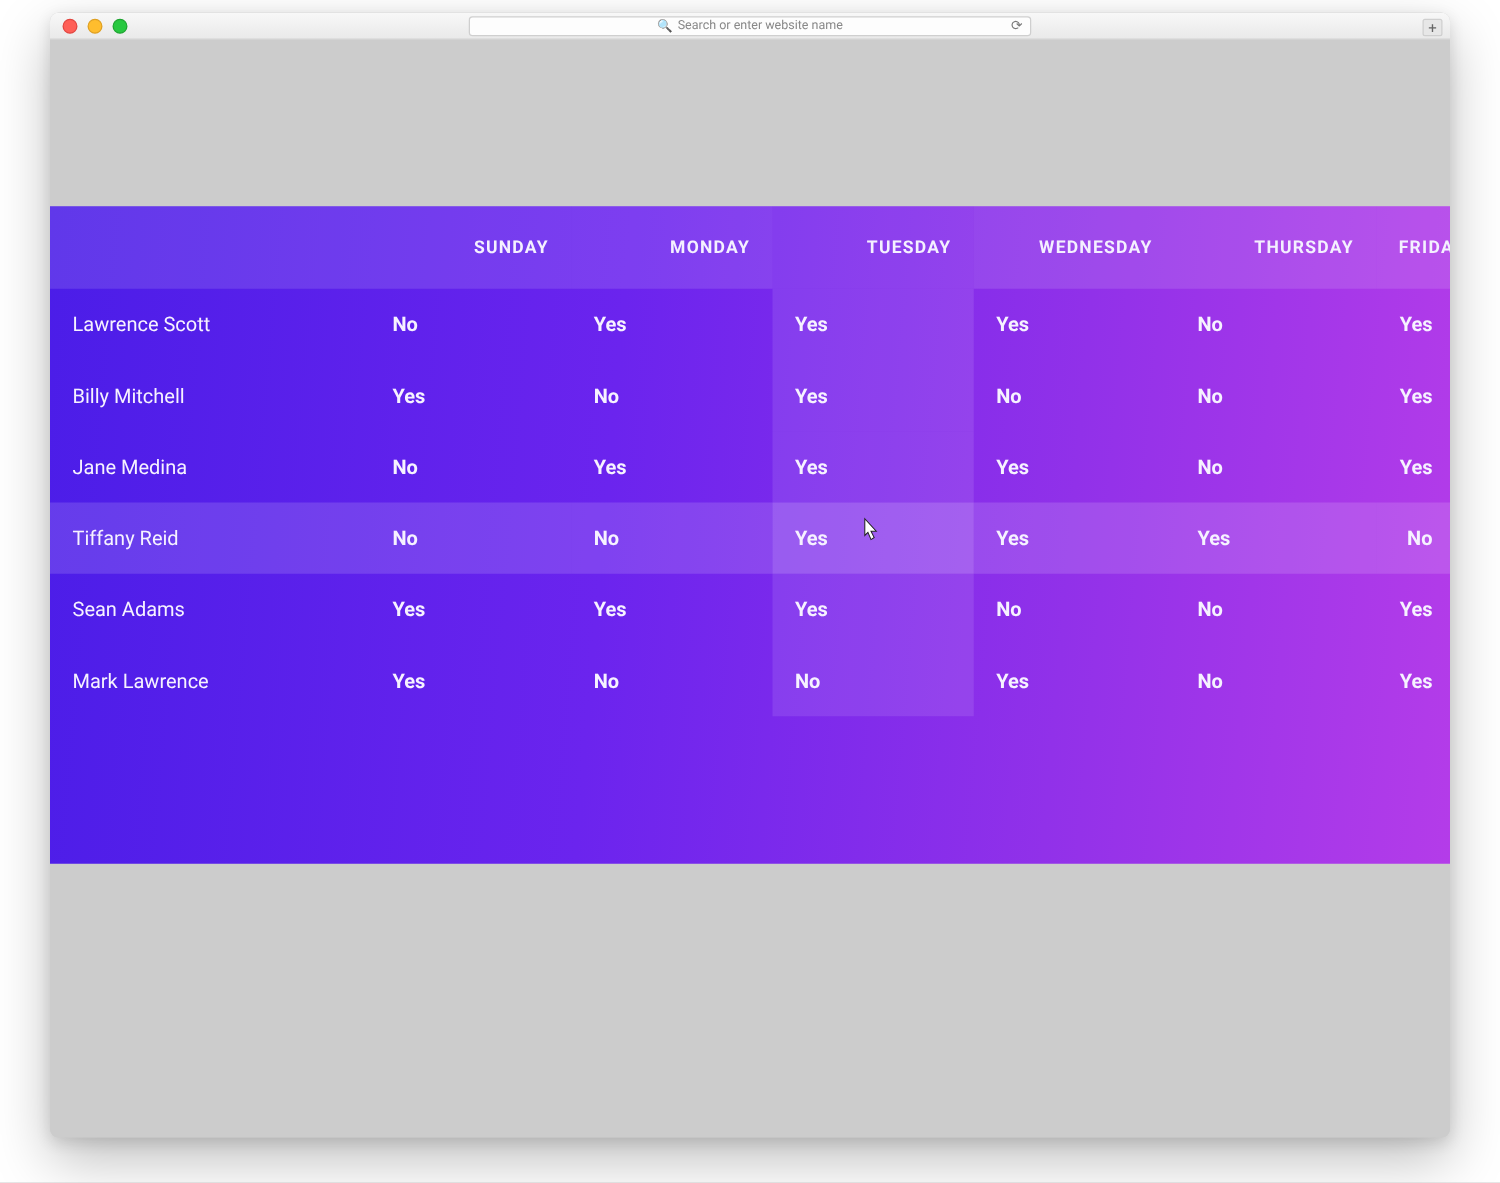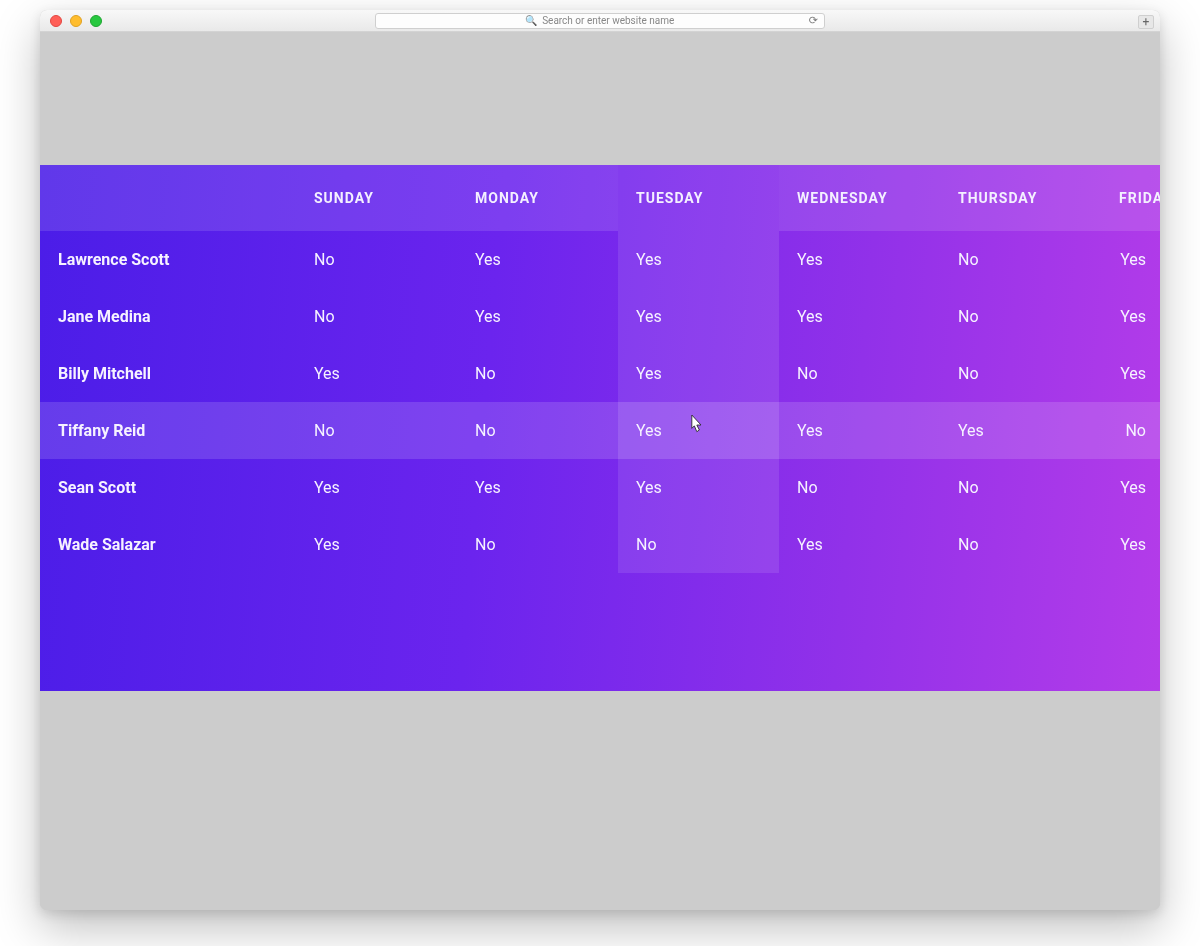--- a/index.html
+++ b/index.html
@@ -100,45 +100,45 @@
     color: #fff;
   }
 
   table {
     width: 100%;
     border-collapse: collapse;
     table-layout: fixed;
   }
   thead th {
     height: 66px;
-    text-align: left;
+    text-align: right;
     padding: 0 18px;
     font-size: 14px;
     letter-spacing: 1px;
     font-weight: 700;
     color: #f4f0ff;
     background: rgba(255,255,255,0.12);
     text-transform: uppercase;
   }
   thead th:nth-child(1) { width: 256px; }
   thead th:nth-child(2) { width: 161px; }
   thead th:nth-child(3) { width: 161px; }
   thead th:nth-child(4) { width: 161px; }
   thead th:nth-child(5) { width: 161px; }
   thead th:nth-child(6) { width: 161px; }
   thead th:nth-child(7) { width: auto; text-align: right; padding-right: 14px; }
 
   tbody td {
     height: 57px;
     padding: 0 18px;
     font-size: 16px;
-    font-weight: 400;
+    font-weight: 700;
     color: #f6f2ff;
   }
-  tbody td.name { font-weight: 700; }
+  tbody td.name { font-weight: 400; }
   tbody td:last-child { text-align: left; }
   thead th:last-child, tbody td:last-child { text-align: right; padding-right: 14px; }
   thead th.col-highlight, tbody td.col-highlight {
     background: rgba(255,255,255,0.10);
   }
 
   tbody tr.row-highlight td {
     background: rgba(255,255,255,0.14);
   }
   tbody tr.row-highlight td.col-highlight {
@@ -191,57 +191,57 @@
               <tr>
                 <td class="name">Lawrence Scott</td>
                 <td>No</td>
                 <td>Yes</td>
                 <td class="col-highlight">Yes</td>
                 <td>Yes</td>
                 <td>No</td>
                 <td>Yes</td>
               </tr>
               <tr>
+                <td class="name">Billy Mitchell</td>
+                <td>Yes</td>
+                <td>No</td>
+                <td class="col-highlight">Yes</td>
+                <td>No</td>
+                <td>No</td>
+                <td>Yes</td>
+              </tr>
+              <tr>
                 <td class="name">Jane Medina</td>
                 <td>No</td>
                 <td>Yes</td>
                 <td class="col-highlight">Yes</td>
                 <td>Yes</td>
-                <td>No</td>
-                <td>Yes</td>
-              </tr>
-              <tr>
-                <td class="name">Billy Mitchell</td>
-                <td>Yes</td>
-                <td>No</td>
-                <td class="col-highlight">Yes</td>
-                <td>No</td>
                 <td>No</td>
                 <td>Yes</td>
               </tr>
               <tr class="row-highlight">
                 <td class="name">Tiffany Reid</td>
                 <td>No</td>
                 <td>No</td>
                 <td class="col-highlight">Yes</td>
                 <td>Yes</td>
                 <td>Yes</td>
                 <td>No</td>
               </tr>
               <tr>
-                <td class="name">Sean Scott</td>
-                <td>Yes</td>
-                <td>Yes</td>
-                <td class="col-highlight">Yes</td>
-                <td>No</td>
-                <td>No</td>
-                <td>Yes</td>
-              </tr>
-              <tr>
-                <td class="name">Wade Salazar</td>
+                <td class="name">Sean Adams</td>
+                <td>Yes</td>
+                <td>Yes</td>
+                <td class="col-highlight">Yes</td>
+                <td>No</td>
+                <td>No</td>
+                <td>Yes</td>
+              </tr>
+              <tr>
+                <td class="name">Mark Lawrence</td>
                 <td>Yes</td>
                 <td>No</td>
                 <td class="col-highlight">No</td>
                 <td>Yes</td>
                 <td>No</td>
                 <td>Yes</td>
               </tr>
             </tbody>
         </table>
 

